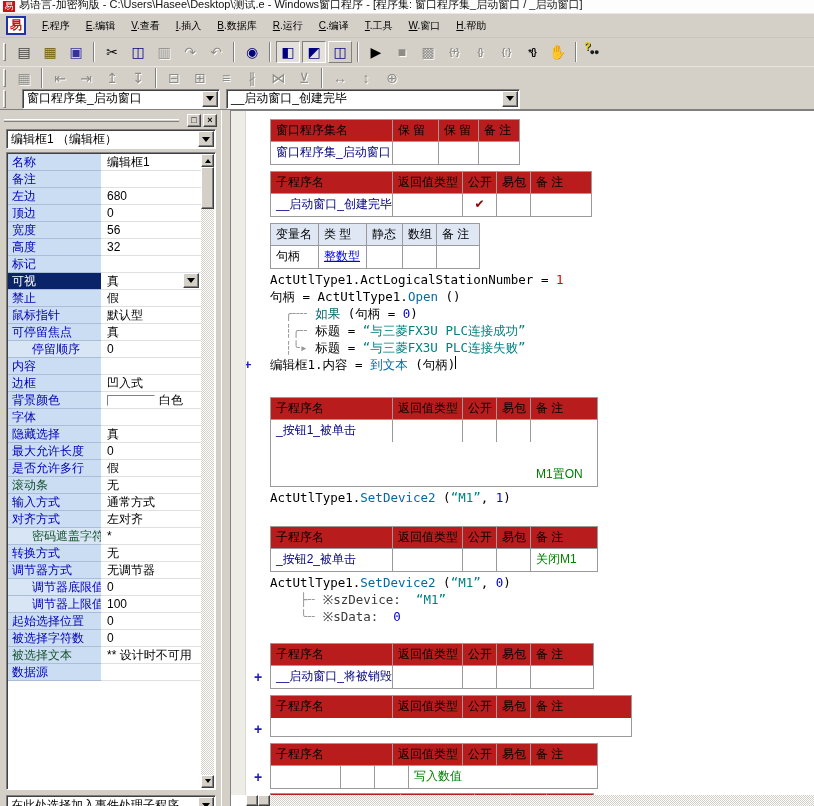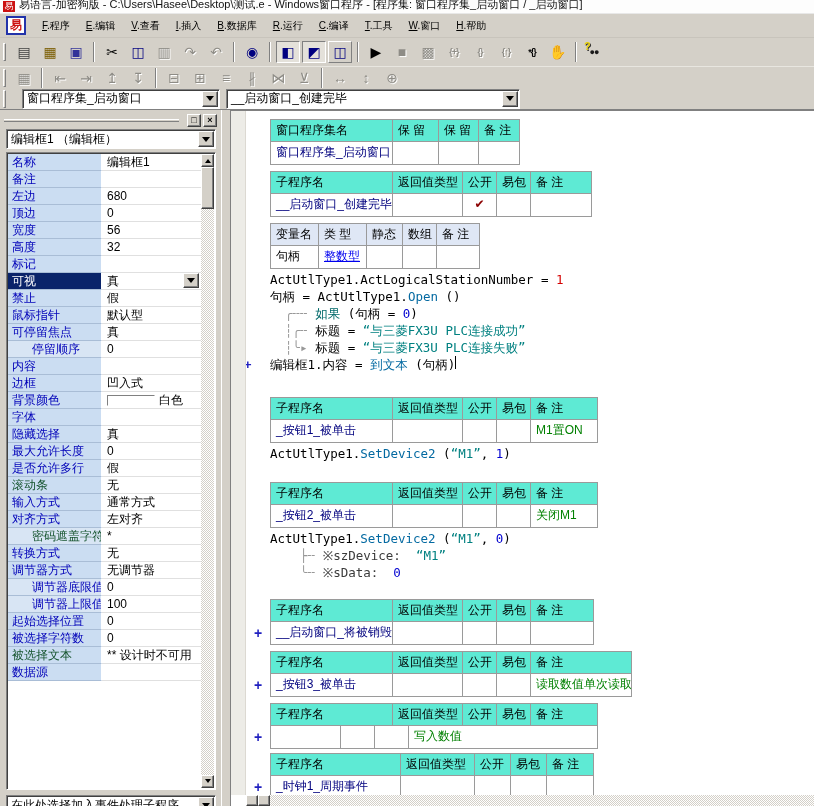--- a/index.html
+++ b/index.html
@@ -100,21 +100,21 @@
   .blocks{position:absolute;left:15px;top:0;right:0;bottom:11px;overflow:hidden;padding-top:8px}
   .block{display:flex}
   .bmargin{width:24px;flex:none;color:#2020C0;font-size:14px;font-weight:bold;
     padding-top:26px;text-align:center}
   .etable{border:1px solid #9A9A9A;display:inline-block;background:#fff}
   .etr{display:flex}
   .etc{border-right:1px solid #9A9A9A;border-bottom:1px solid #9A9A9A;height:22px;
     line-height:21px;font-size:12px;padding-left:5px;white-space:nowrap;overflow:hidden;flex:none}
   .etr:last-child .etc{border-bottom:none}
   .etc:last-child{border-right:none}
-  .ethead-green .etc{background:#5eead4;color:#000}
+  .ethead-green .etc{background:#b91c1c;color:#000}
   .ethead-blue .etc{background:#DFE7F5;color:#000}
   .c-name{color:#00007E}
   .c-remark{color:#008000}
   .c-typelink{color:#0000EE;text-decoration:underline}
   .c-check{color:#8B0000;text-align:center;padding-left:0;font-weight:bold}
   .codelines{font-family:"DejaVu Sans Mono","Liberation Mono",monospace;font-size:12.5px}
   .codeline{height:17px;line-height:17px;white-space:pre;display:flex}
   .lmark{width:24px;flex:none;color:#2020C0;font-family:"Liberation Sans",sans-serif;
     font-size:13px;font-weight:bold;margin-left:-12px;padding-left:0;width:36px}
   .lmark:empty{width:36px}
@@ -597,21 +597,21 @@
               <div class="etc" style="width: 70px;">返回值类型</div>
               <div class="etc" style="width: 34px;">公开</div>
               <div class="etc" style="width: 34px;">易包</div>
               <div class="etc" style="width: 66px;">备 注</div>
             </div>
             <div class="etr">
               <div class="etc c-name" style="width: 122px;">_按钮1_被单击</div>
               <div class="etc" style="width: 70px;"></div>
               <div class="etc" style="width: 34px;"></div>
               <div class="etc" style="width: 34px;"></div>
-              <div class="etc c-remark" style="width: 66px;">M1置ON</div>
+              <div class="etc c-remark" style="width: 66px; margin-top: 44px;">M1置ON</div>
             </div>
           </div>
         </div>
         <div class="block" style="margin-top: 2px;">
           <div class="codelines">
             <div class="codeline"><span class="lmark"></span><span class="seg-pl">ActUtlType1.</span><span class="seg-fn">SetDevice2</span><span class="seg-pl"> (</span><span class="seg-str">“M1”</span><span class="seg-pl">, </span><span class="seg-nb">1</span><span class="seg-pl">)</span></div>
           </div>
         </div>
         <div class="block" style="margin-top: 20px;">
           <div class="bmargin"></div>
@@ -661,27 +661,20 @@
         <div class="block" style="margin-top: 6px;">
           <div class="bmargin">+</div>
           <div class="etable">
             <div class="etr ethead-green">
               <div class="etc" style="width: 122px;">子程序名</div>
               <div class="etc" style="width: 70px;">返回值类型</div>
               <div class="etc" style="width: 34px;">公开</div>
               <div class="etc" style="width: 34px;">易包</div>
               <div class="etc" style="width: 100px;">备 注</div>
             </div>
-            <div class="etr">
-              <div class="etc c-name" style="width: 122px;">_按钮3_被单击</div>
-              <div class="etc" style="width: 70px;"></div>
-              <div class="etc" style="width: 34px;"></div>
-              <div class="etc" style="width: 34px;"></div>
-              <div class="etc c-remark" style="width: 100px;">读取数值单次读取</div>
-            </div>
           </div>
         </div>
         <div class="block" style="margin-top: 6px;">
           <div class="bmargin">+</div>
           <div class="etable">
             <div class="etr ethead-green">
               <div class="etc" style="width: 122px;">子程序名</div>
               <div class="etc" style="width: 70px;">返回值类型</div>
               <div class="etc" style="width: 34px;">公开</div>
               <div class="etc" style="width: 34px;">易包</div>

